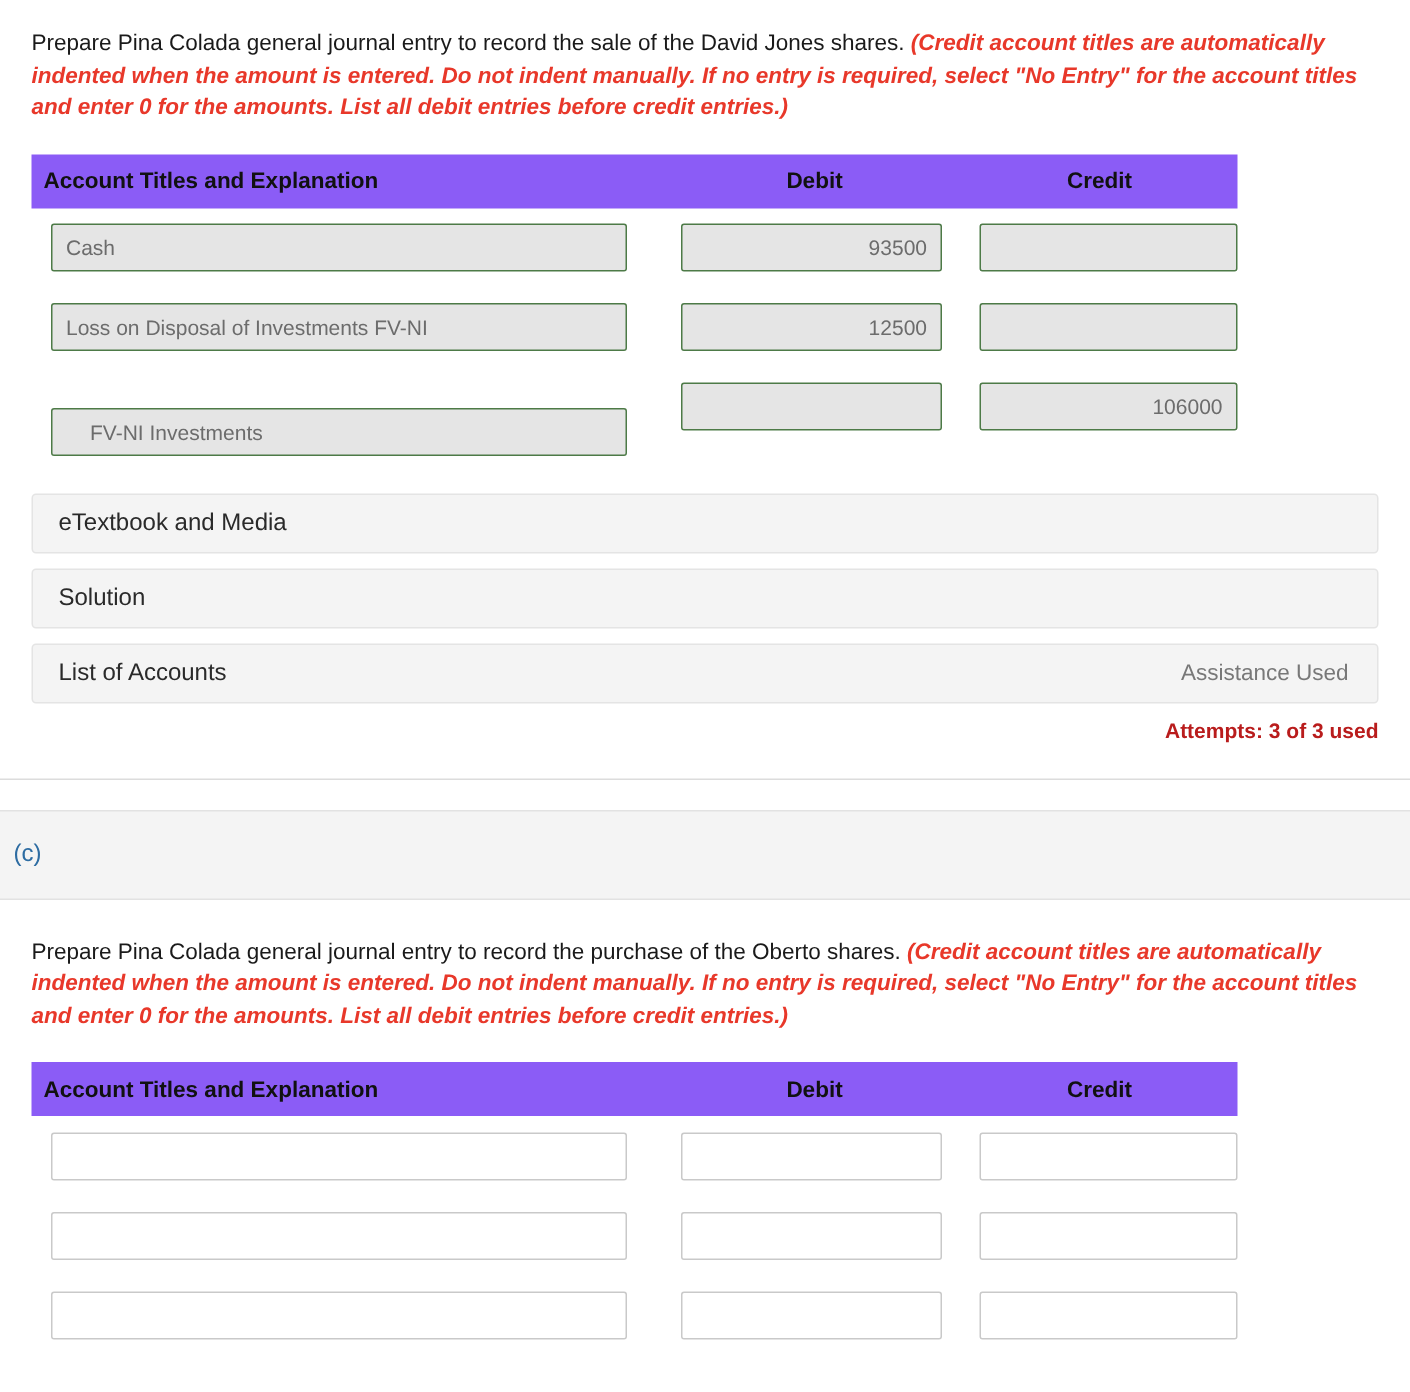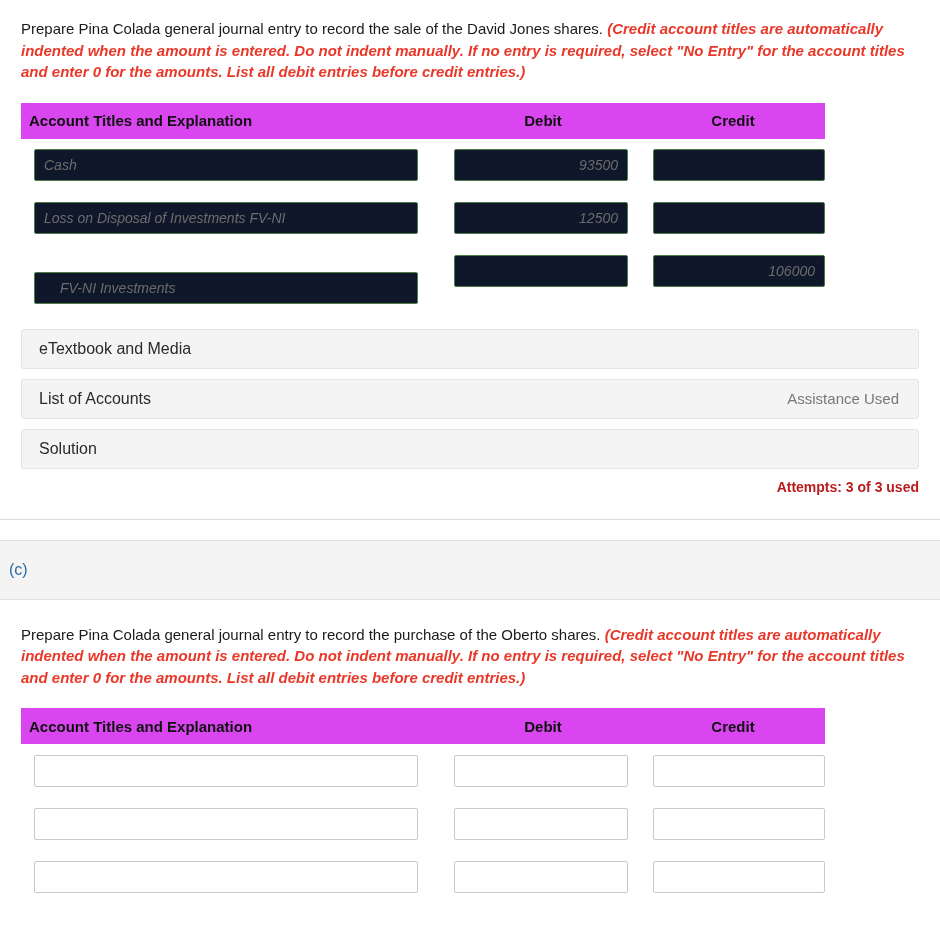--- a/index.html
+++ b/index.html
@@ -34,21 +34,21 @@
     font-style: italic;
   }
 
   
   .jtable {
     margin-left: 21px;
     width: 804px;
   }
   .jhead {
     display: flex;
-    background: #d946ef;
+    background: #8b5cf6;
     height: 36px;
     align-items: center;
     font-weight: bold;
     font-size: 15px;
     color: #111111;
   }
   .jhead .c-acct {
     width: 424px;
     padding-left: 8px;
     box-sizing: border-box;
@@ -78,24 +78,23 @@
     box-sizing: border-box;
     height: 32px;
     line-height: 30px;
     font-size: 14px;
     padding: 0 9px;
     border-radius: 2px;
     white-space: nowrap;
     overflow: hidden;
   }
   .fld.filled {
-    background: #0f172a;
+    background: #e5e5e5;
     border: 1px solid #4d7a47;
     color: #6c6c6c;
-    font-style: italic;
   }
   .fld.blank {
     background: #ffffff;
     border: 1px solid #c9c9c9;
     color: #555555;
   }
   .fld.acct   { width: 384px; margin-left: 13px; text-align: left; }
   .fld.num    { width: 174px; margin-left: 9px;  text-align: right; }
   .fld.num2   { width: 174px; margin-left: 12px; text-align: right; }
   .fld.indent { padding-left: 25px; margin-top: 33px; }
@@ -214,26 +213,26 @@
   </div>
 
   <div class="sp-31"></div>
 
   <div class="acc-wrap">
     <div class="acc">
       <span>eTextbook and Media</span>
       <span class="right"></span>
     </div>
     <div class="acc">
+      <span>Solution</span>
+      <span class="right"></span>
+    </div>
+    <div class="acc">
       <span>List of Accounts</span>
       <span class="right">Assistance Used</span>
-    </div>
-    <div class="acc">
-      <span>Solution</span>
-      <span class="right"></span>
     </div>
   </div>
 
   <div class="attempts">Attempts: 3 of 3 used</div>
 
   <div class="sp-24"></div>
   <div class="hr"></div>
   <div class="sp-20"></div>
 
   <div class="part-band">

